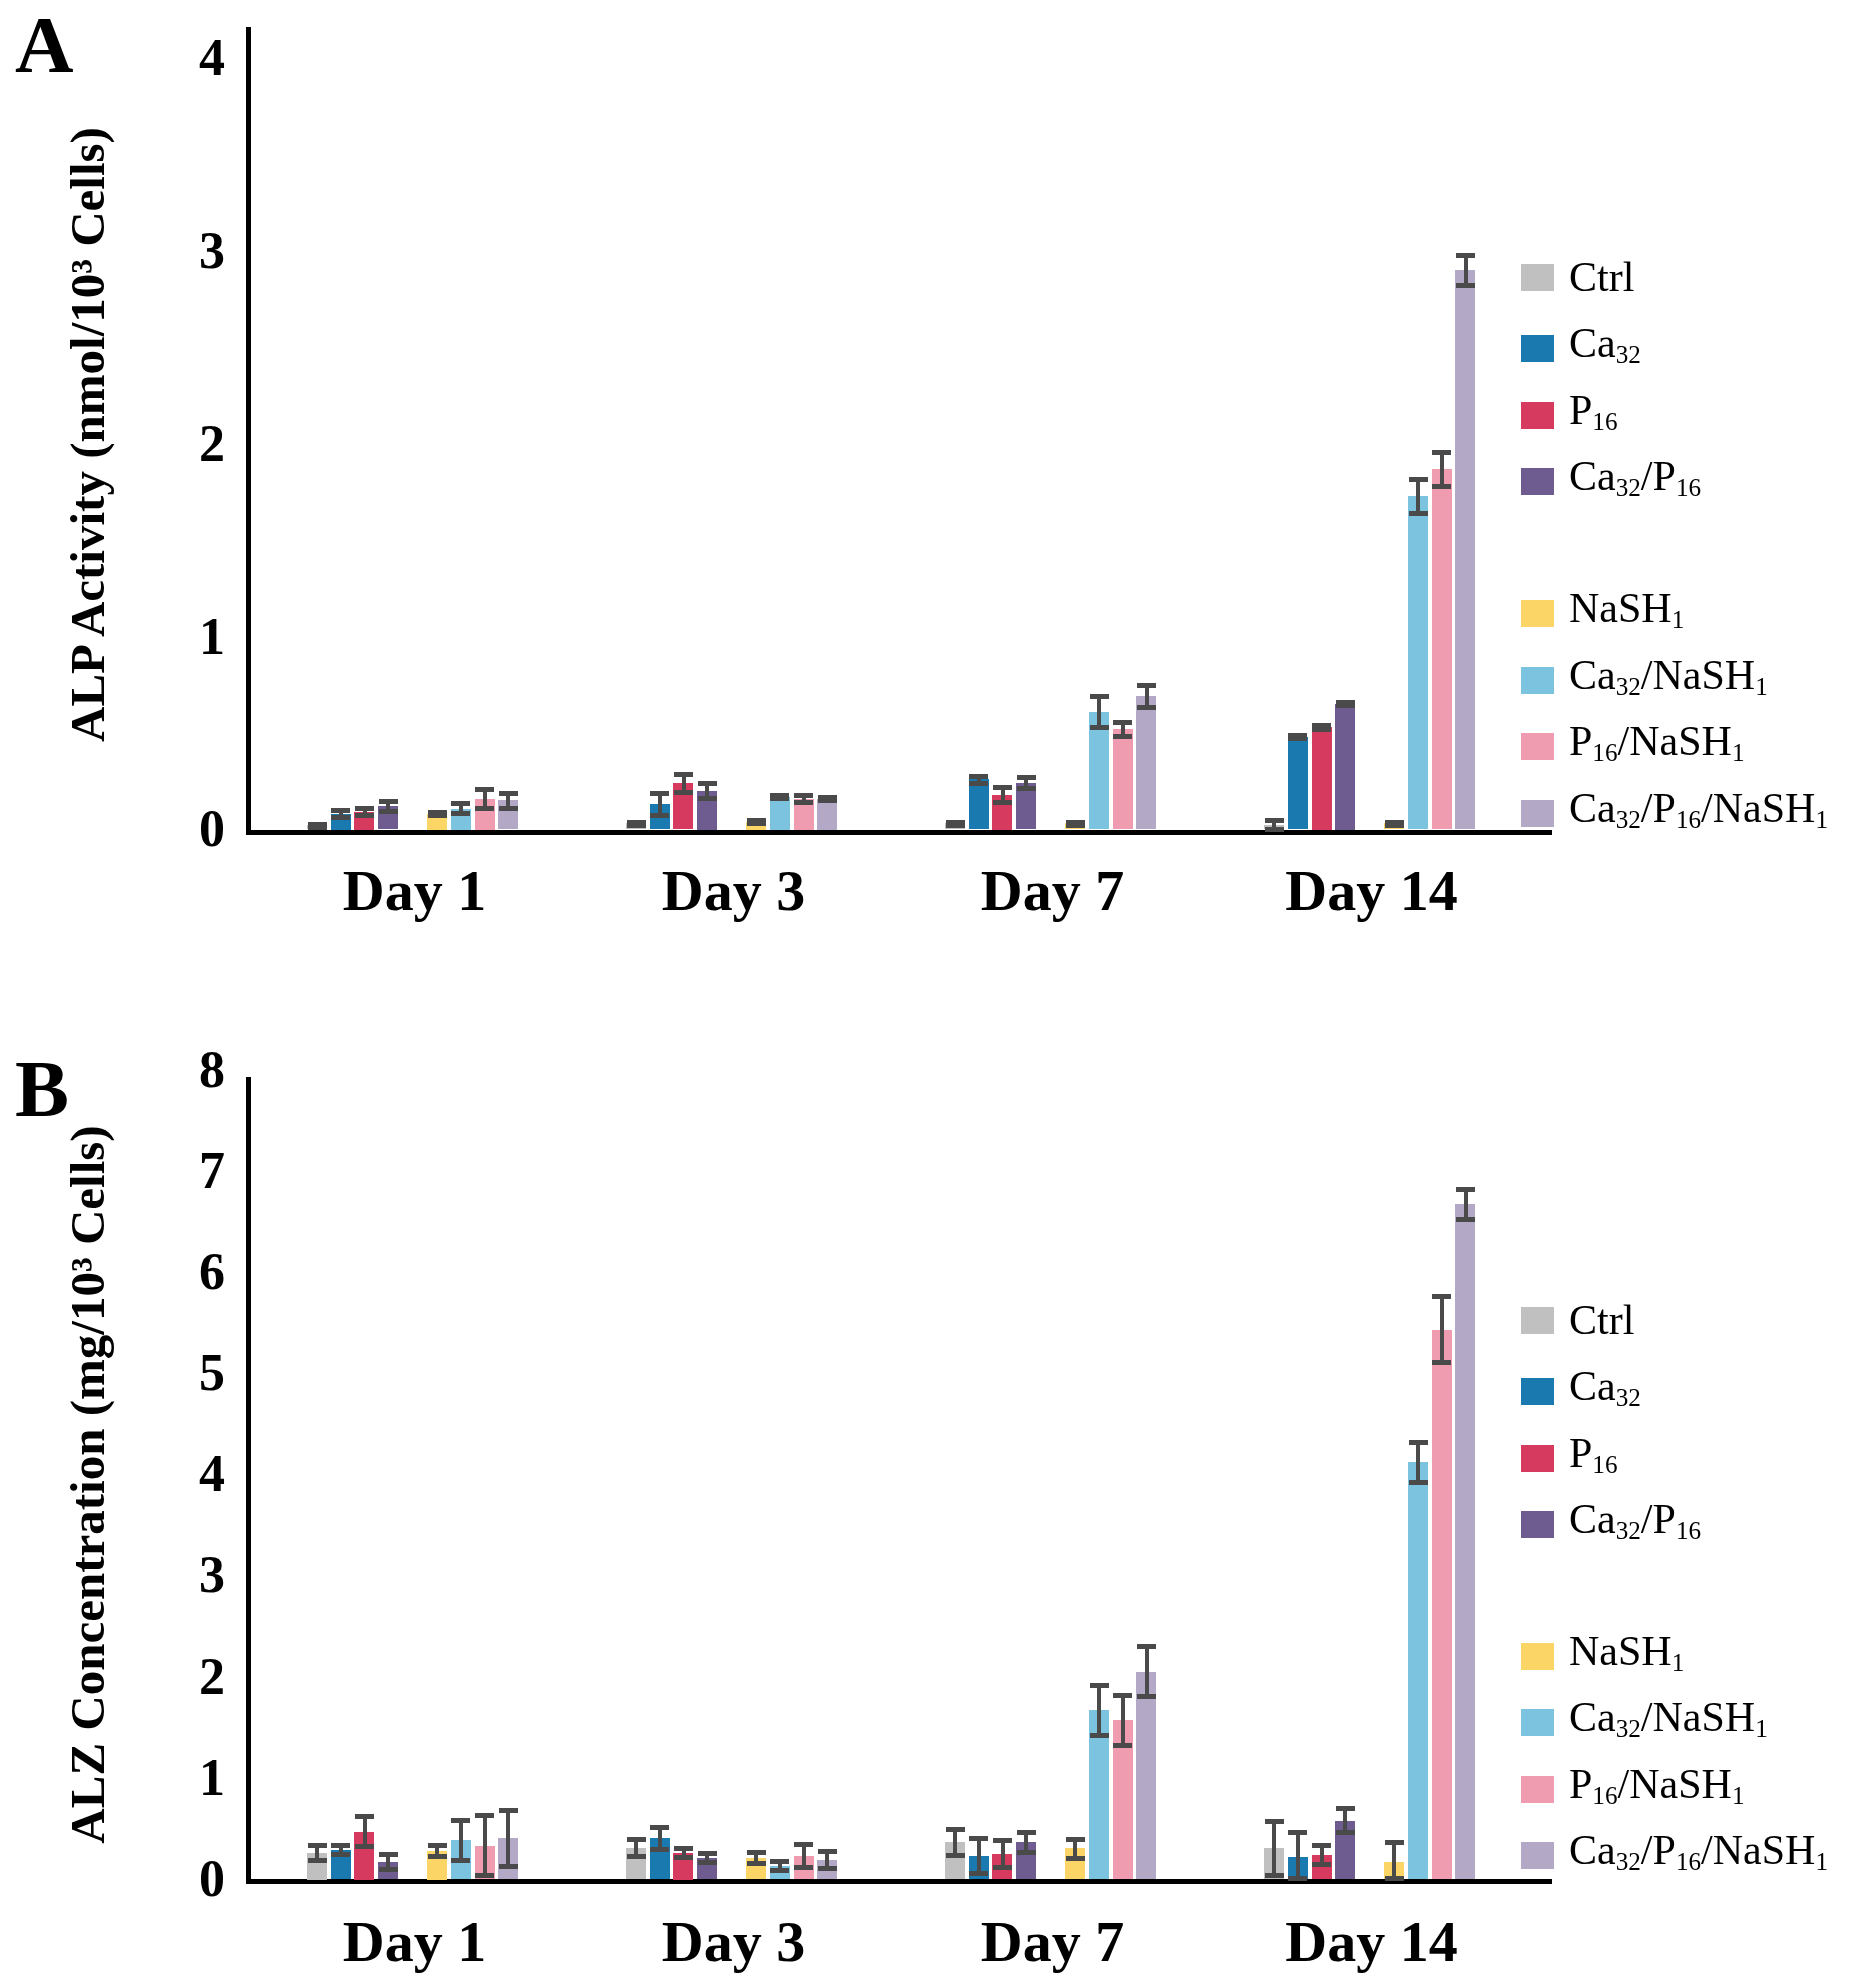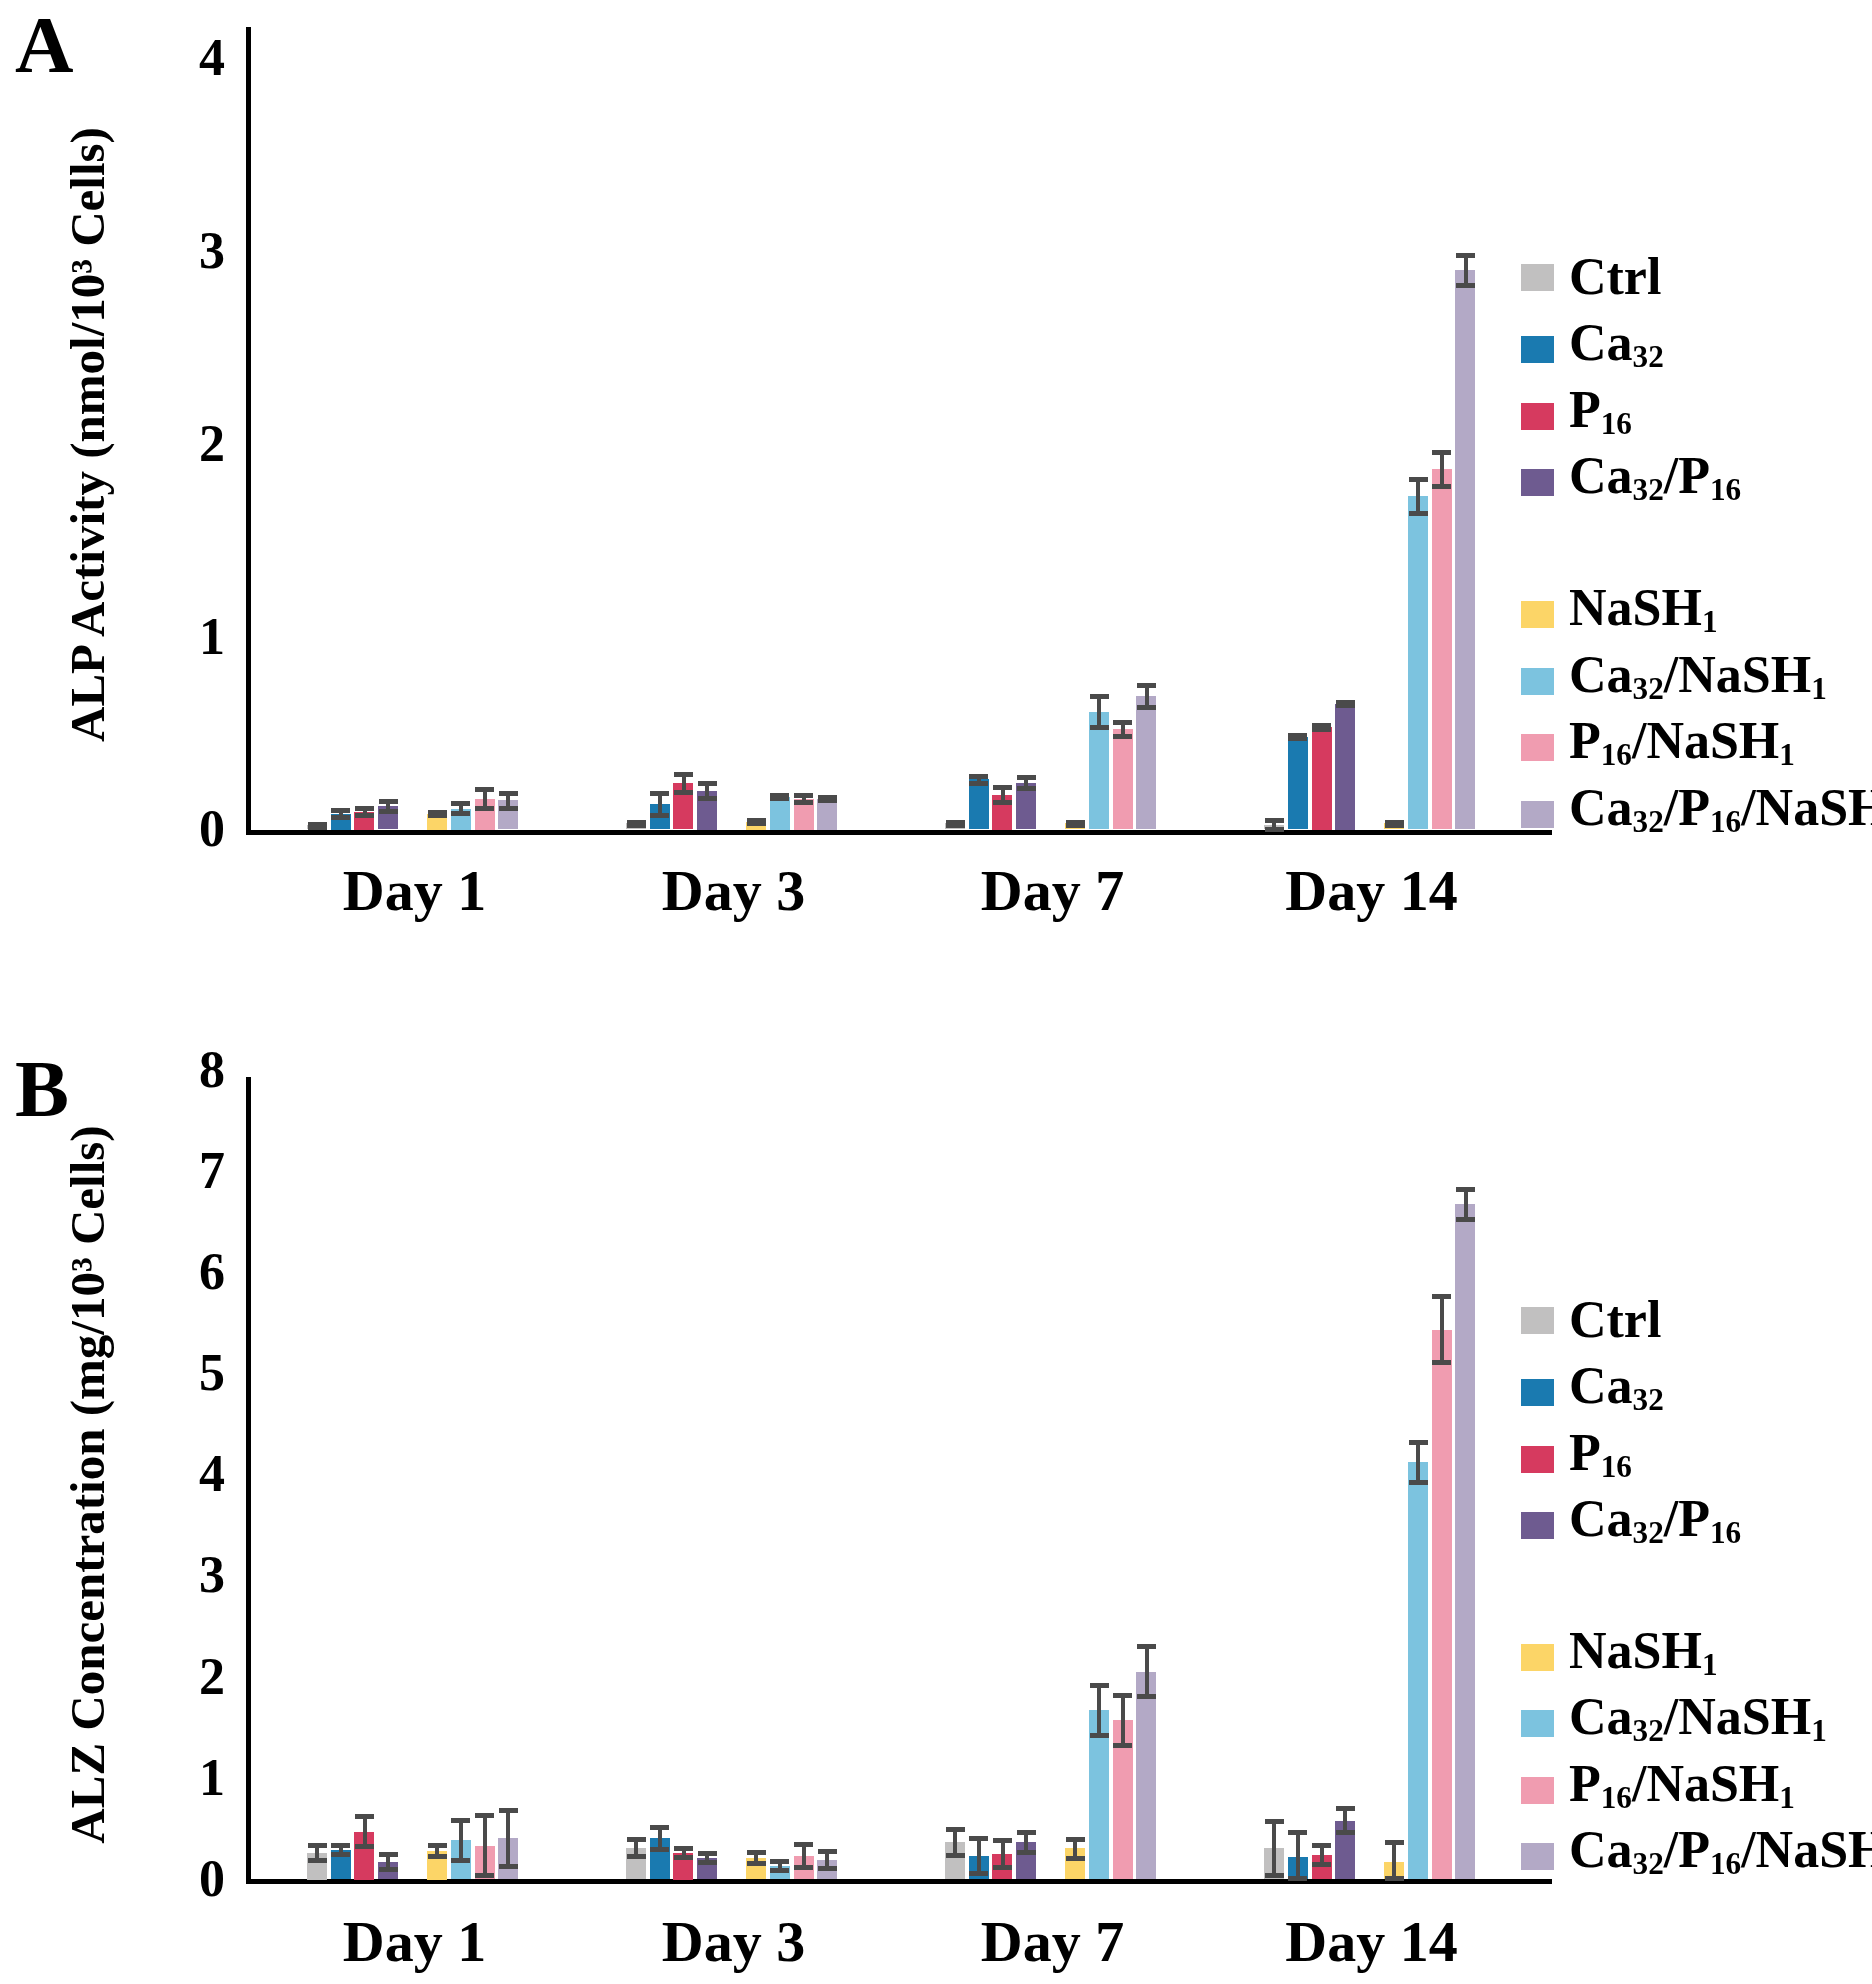--- a/index.html
+++ b/index.html
@@ -10,21 +10,21 @@
           font-weight:bold;font-size:49px;transform:rotate(-90deg);white-space:nowrap;}
   .axis{position:absolute;background:#000;}
   .tick{position:absolute;width:122px;height:62px;line-height:62px;text-align:right;
         font-weight:bold;font-size:52px;}
   .bar{position:absolute;z-index:1;}
   .errpart{position:absolute;background:#4a4a4a;z-index:2;}
   .day-label{position:absolute;width:215px;text-align:center;font-weight:bold;font-size:58px;
              line-height:65px;white-space:nowrap;}
   .legend-row{position:absolute;display:flex;align-items:center;z-index:3;}
   .swatch{width:33px;height:27px;margin-right:15px;flex:0 0 auto;}
-  .legend-text{font-weight:bold;font-size:52px;line-height:54px;white-space:nowrap;}
+  .legend-text{font-weight:normal;font-size:42px;line-height:54px;white-space:nowrap;}
   .sub{font-size:0.6em;vertical-align:-0.22em;}
 </style>
 </head>
 <body>
 
 <div id="fig">
   <div class="panel-letter" style="left:15px;top:1.4px;">A</div>
   <div class="panel-letter" style="left:15px;top:1045px;">B</div>
 
   <div class="ylabel" style="left:-388px;top:399px;">ALP Activity (nmol/10³ Cells)</div>

